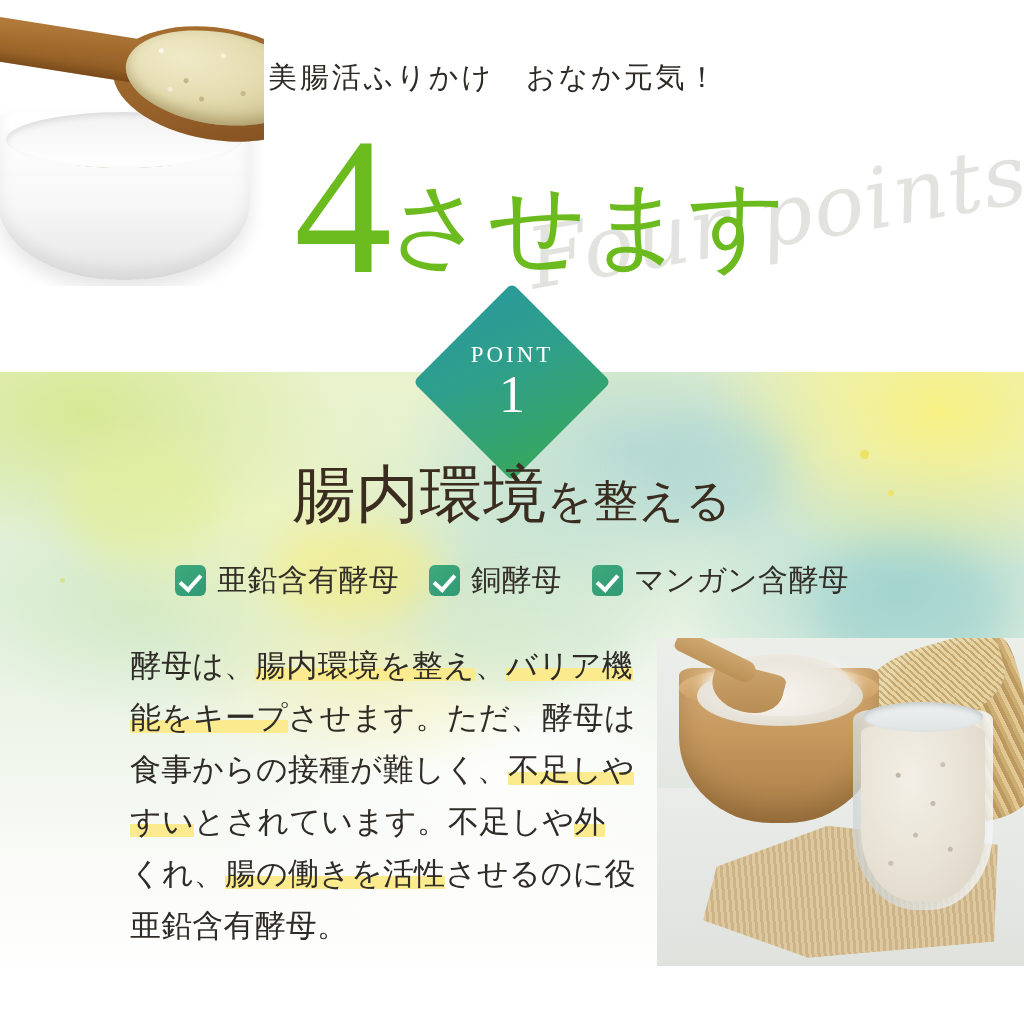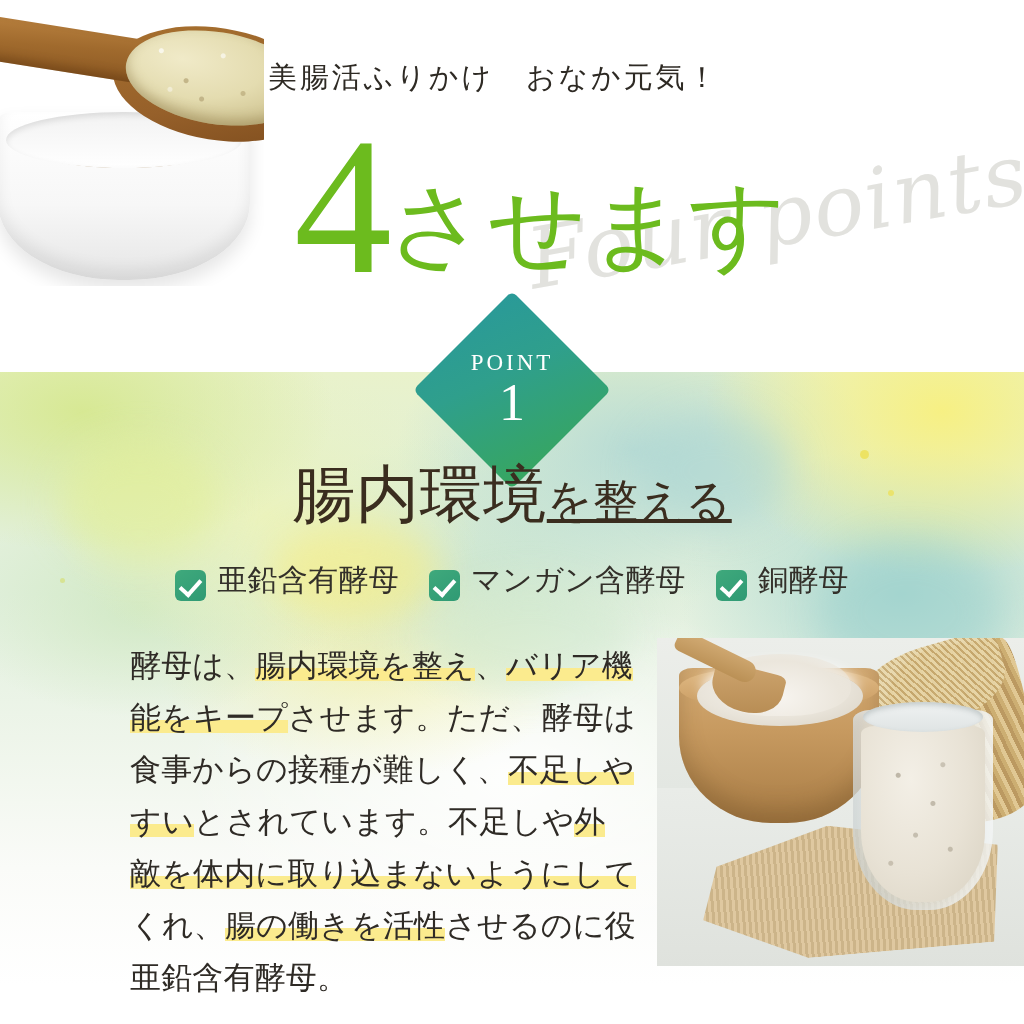--- a/index.html
+++ b/index.html
@@ -119,49 +119,49 @@
   .b2{left:640px;top:44px;width:150px;height:110px;background:rgba(171,214,212,.55);}
   .b3{left:60px;top:70px;width:160px;height:120px;background:rgba(226,238,150,.55);}
   .b4{left:820px;top:170px;width:180px;height:140px;background:rgba(158,209,205,.5);}
   .b5{left:430px;top:210px;width:200px;height:110px;background:rgba(209,234,205,.5);}
   .dot{position:absolute;border-radius:50%;}
   .d1{left:860px;top:78px;width:9px;height:9px;background:rgba(236,225,92,.9);}
   .d2{left:888px;top:118px;width:6px;height:6px;background:rgba(236,225,92,.8);}
   .d3{left:60px;top:206px;width:5px;height:5px;background:rgba(214,226,140,.9);}
 
   
-  .badge-wrap{position:absolute;left:442px;top:320px;width:140px;height:140px;}
+  .badge-wrap{position:absolute;left:442px;top:312px;width:140px;height:140px;}
   .badge{
     position:absolute;left:0;top:0;width:140px;height:140px;
     background:linear-gradient(110deg,#2a9a98 0%,#2f9f8c 40%,#37a65f 100%);
     transform:rotate(45deg);border-radius:6px;
   }
   .badge-txt{
     position:absolute;left:0;top:0;width:140px;height:140px;
     display:flex;flex-direction:column;align-items:center;justify-content:center;
     color:#fff;font-family:"Liberation Serif","DejaVu Serif",serif;
   }
   .badge-txt .p{font-size:23px;letter-spacing:.13em;line-height:1;margin-bottom:3px;}
   .badge-txt .n{font-size:52px;line-height:1;}
 
   
   .sec-head{
     position:absolute;left:0;top:452px;width:1024px;text-align:center;
     font-family:"Liberation Serif","DejaVu Serif",serif;
     color:#3a2d1f;white-space:nowrap;
   }
   .sec-head .big{font-size:63px;letter-spacing:.01em;}
-  .sec-head .small{font-size:45px;letter-spacing:.01em;text-decoration:underline;}
+  .sec-head .small{font-size:45px;letter-spacing:.01em;}
 
   
   .checks{
     position:absolute;left:0;top:560px;width:1024px;
     display:flex;justify-content:center;align-items:center;gap:30px;
   }
-  .check-item{display:flex;align-items:flex-end;gap:11px;white-space:nowrap;}
+  .check-item{display:flex;align-items:center;gap:11px;white-space:nowrap;}
   .cbox{
     width:31px;height:31px;border-radius:6px;flex:0 0 auto;
     background:linear-gradient(145deg,#3fa97c,#2f9a74);
     position:relative;
   }
   .cbox::after{
     content:"";position:absolute;left:9px;top:5px;width:9px;height:17px;
     border:solid #fff;border-width:0 4px 4px 0;transform:rotate(42deg);
   }
   .check-label{font-size:30px;color:#33302a;letter-spacing:.01em;}
@@ -306,43 +306,40 @@
     <span class="big">腸内環境</span><span class="small">を整える</span>
   </div>
 
   <div class="checks">
     <div class="check-item">
       <span class="cbox"></span>
       <span class="check-label">亜鉛含有酵母</span>
     </div>
     <div class="check-item">
       <span class="cbox"></span>
-      <span class="check-label">マンガン含酵母</span>
+      <span class="check-label">銅酵母</span>
     </div>
     <div class="check-item">
       <span class="cbox"></span>
-      <span class="check-label">銅酵母</span>
+      <span class="check-label">マンガン含酵母</span>
     </div>
   </div>
 
   <div class="body-copy">
     <span class="line">
       <span>酵母は、</span><span class="hl">腸内環境を整え</span><span>、</span><span class="hl">バリア機</span>
     </span>
     <span class="line">
       <span class="hl">能をキープ</span><span>させます。ただ、酵母は</span>
     </span>
     <span class="line">
       <span>食事からの接種が難しく、</span><span class="hl">不足しや</span>
     </span>
     <span class="line">
       <span class="hl">すい</span><span>とされています。不足しや</span><span class="hl">外</span>
-    </span>
-    <span class="line">
-      <span class="hl">敵を体内に取り込まないようにして</span>
     </span>
     <span class="line">
       <span>くれ、</span><span class="hl">腸の働きを活性</span><span>させるのに役</span>
     </span>
     <span class="line">
       <span>亜鉛含有酵母。</span>
     </span>
   </div>
 
   <div class="yeast-photo">

